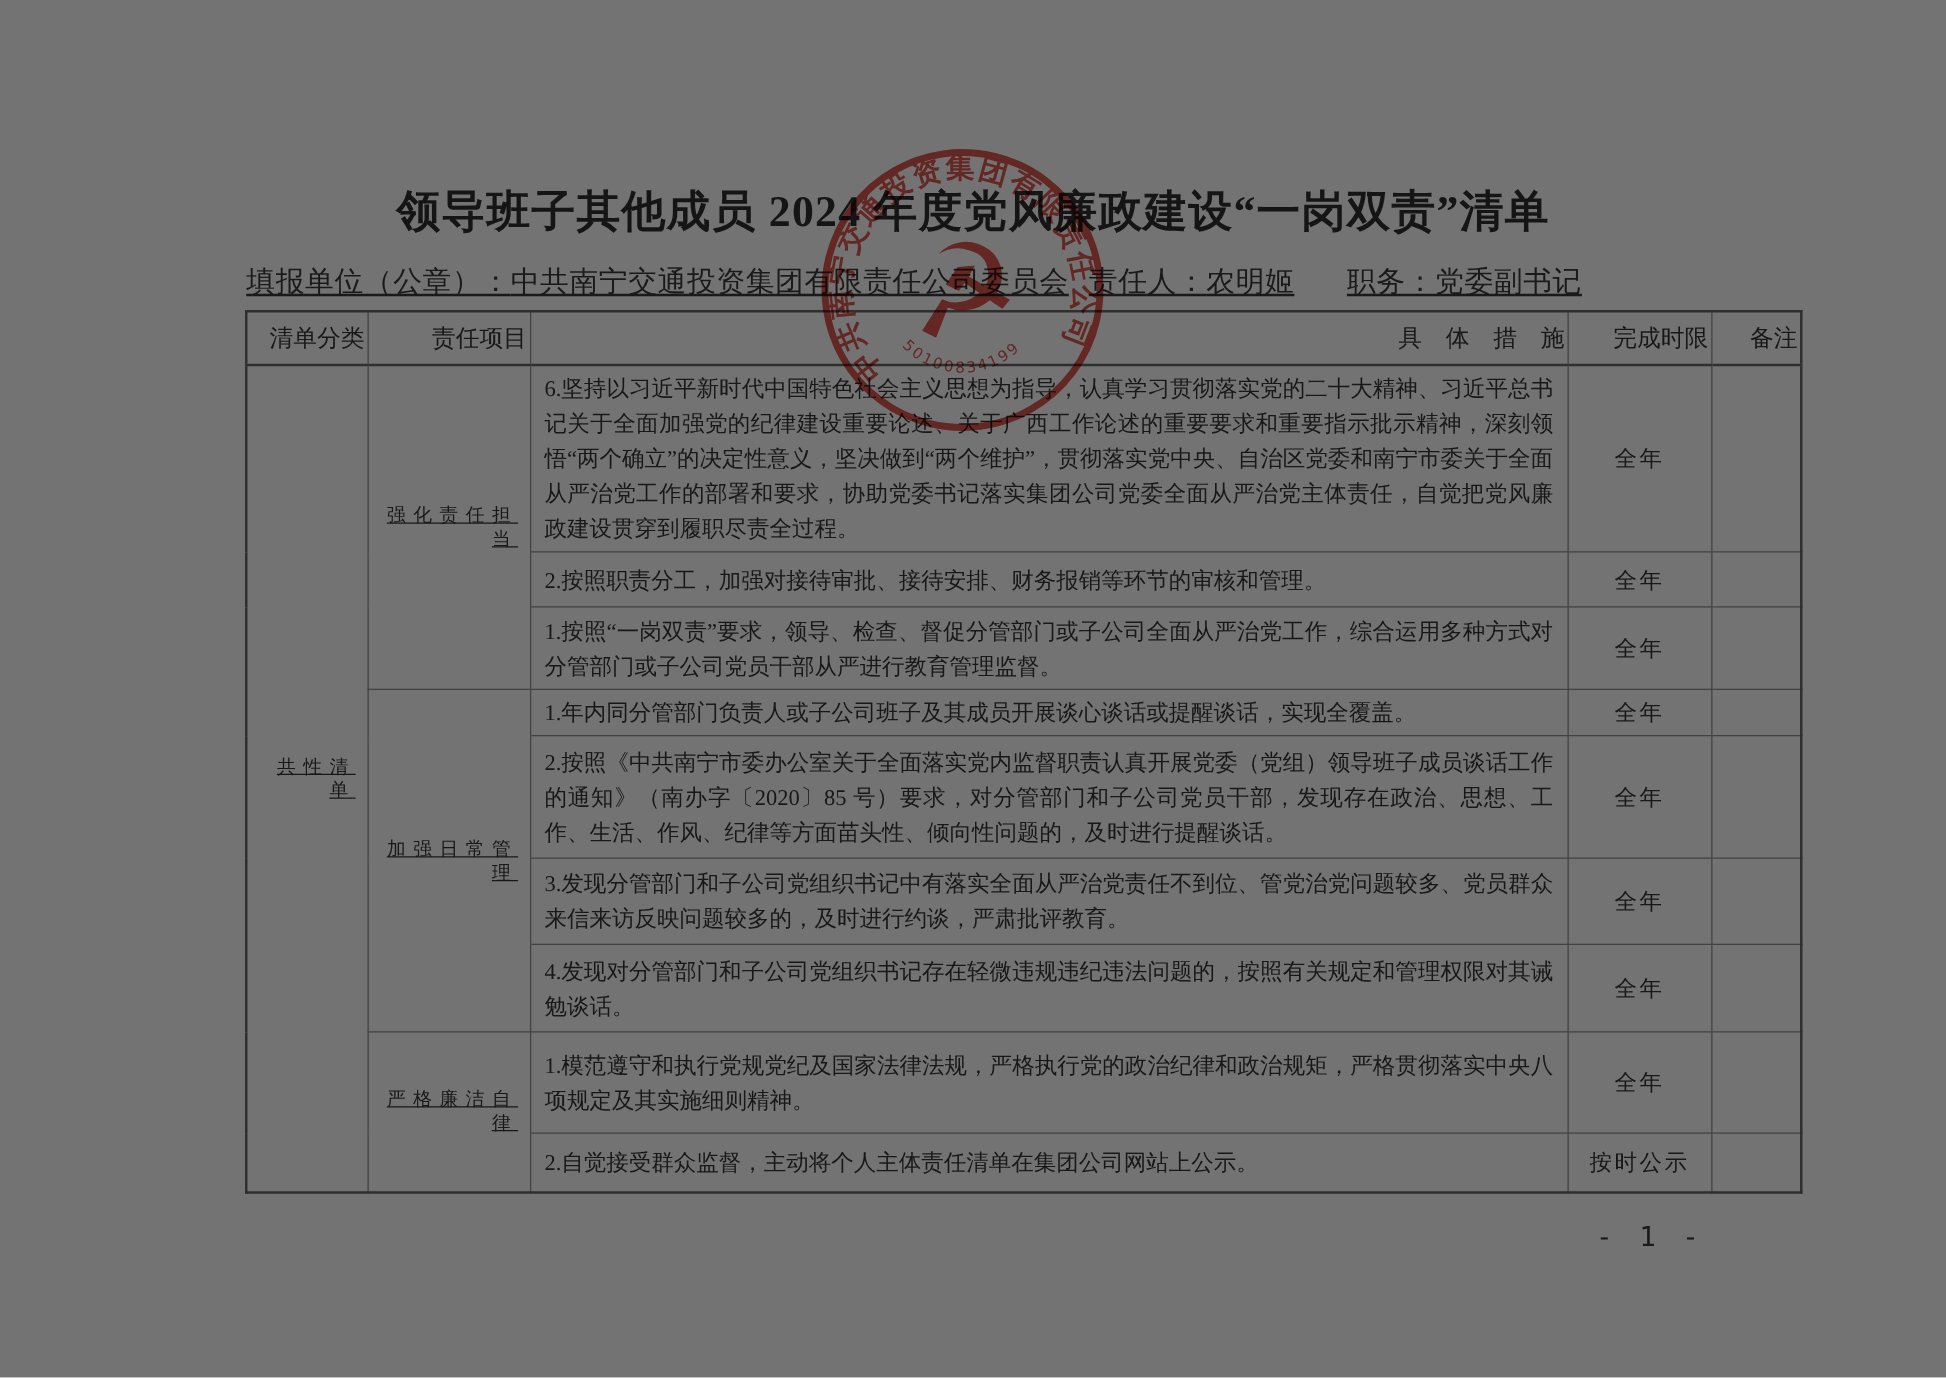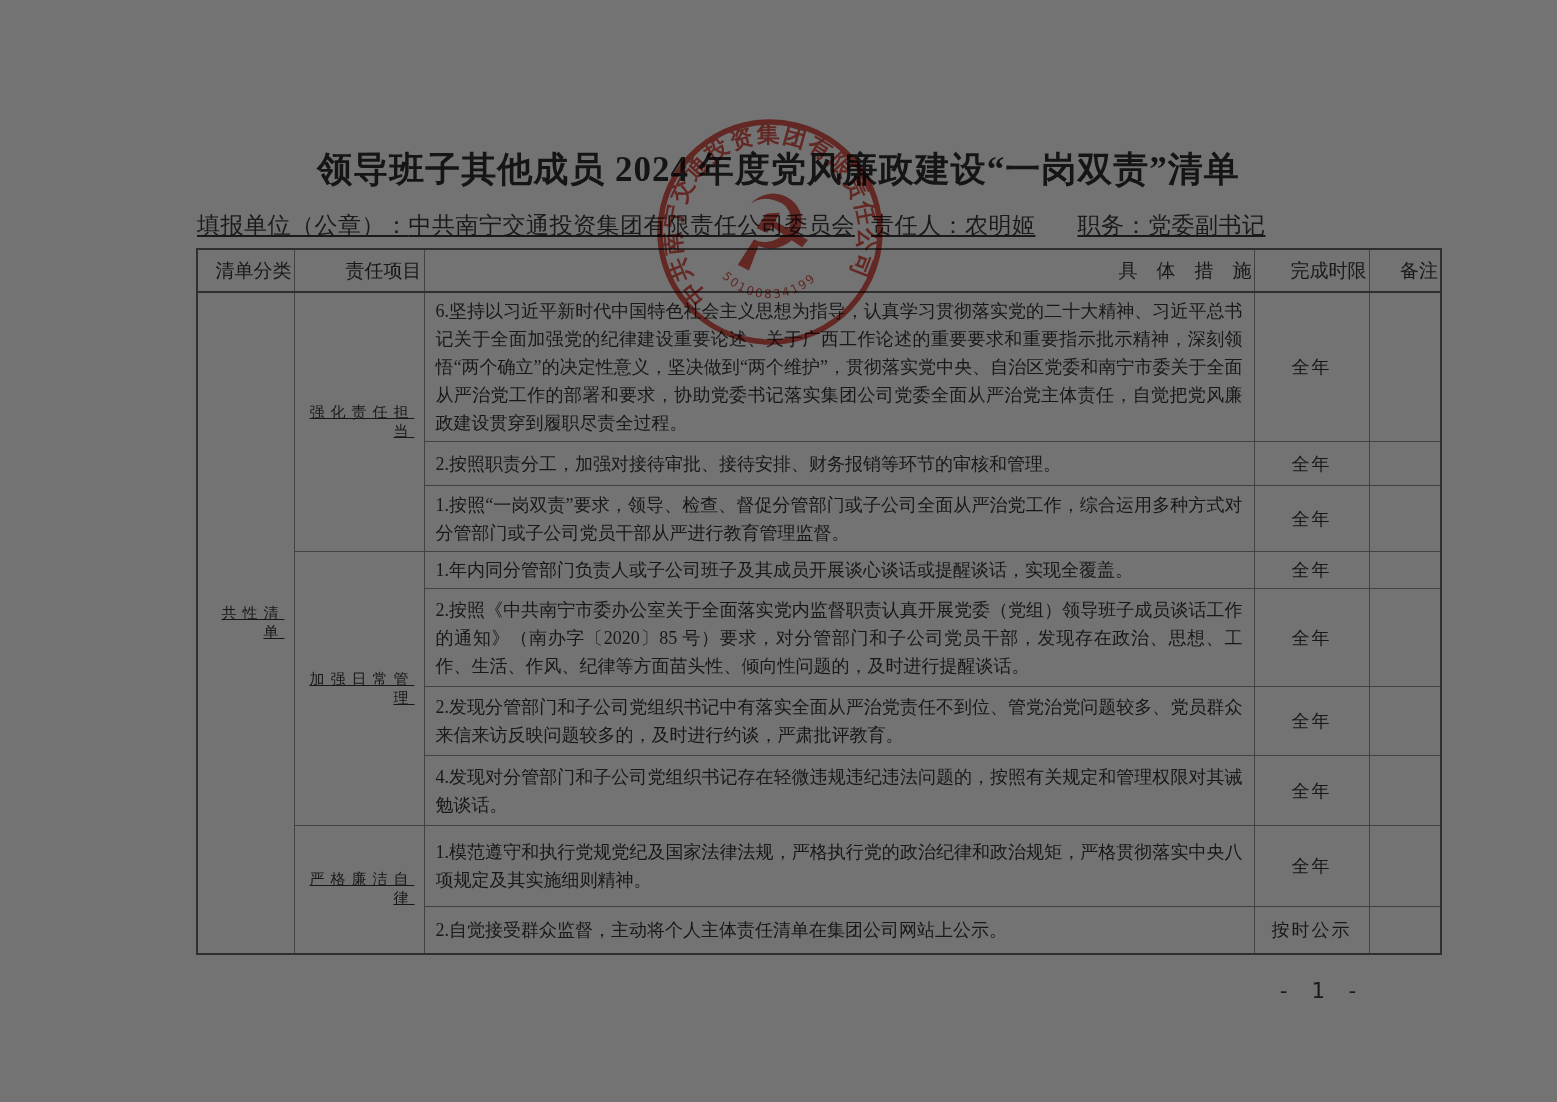--- a/index.html
+++ b/index.html
@@ -112,21 +112,21 @@
         <td class="measure">1.年内同分管部门负责人或子公司班子及其成员开展谈心谈话或提醒谈话，实现全覆盖。</td>
         <td class="deadline">全年</td>
         <td class="remark"></td>
       </tr>
       <tr style="height:98px">
         <td class="measure">2.按照《中共南宁市委办公室关于全面落实党内监督职责认真开展党委（党组）领导班子成员谈话工作的通知》（南办字〔2020〕85 号）要求，对分管部门和子公司党员干部，发现存在政治、思想、工作、生活、作风、纪律等方面苗头性、倾向性问题的，及时进行提醒谈话。</td>
         <td class="deadline">全年</td>
         <td class="remark"></td>
       </tr>
       <tr style="height:69px">
-        <td class="measure">2.发现分管部门和子公司党组织书记中有落实全面从严治党责任不到位、管党治党问题较多、党员群众来信来访反映问题较多的，及时进行约谈，严肃批评教育。</td>
+        <td class="measure">3.发现分管部门和子公司党组织书记中有落实全面从严治党责任不到位、管党治党问题较多、党员群众来信来访反映问题较多的，及时进行约谈，严肃批评教育。</td>
         <td class="deadline">全年</td>
         <td class="remark"></td>
       </tr>
       <tr style="height:70px">
         <td class="measure">4.发现对分管部门和子公司党组织书记存在轻微违规违纪违法问题的，按照有关规定和管理权限对其诫勉谈话。</td>
         <td class="deadline">全年</td>
         <td class="remark"></td>
       </tr>
       <tr style="height:81px">
         <td class="proj" rowspan="2">严格廉洁自律</td>

